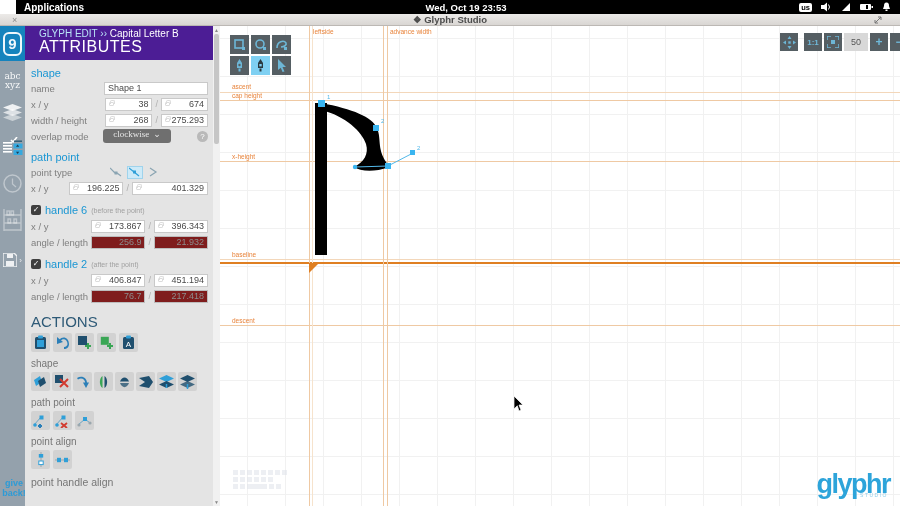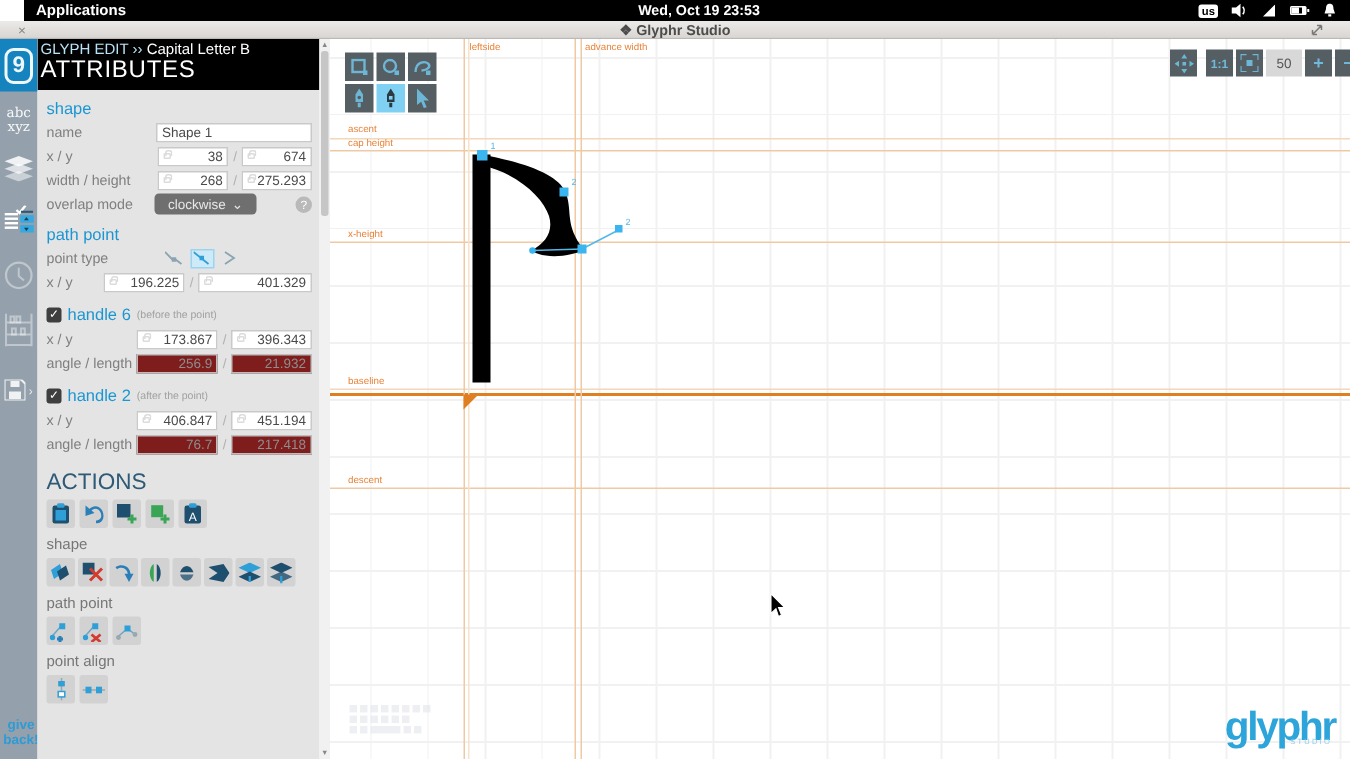--- a/index.html
+++ b/index.html
@@ -27,41 +27,41 @@
   .logo-tile { height:35px; background:#1583bd; }
   .logo-g { border:2px solid #eef7fc; border-radius:6px; width:19px; height:24px; color:#eef7fc;
             font-size:15px; display:flex; align-items:center; justify-content:center; font-weight:bold;}
   .abcxyz { margin-top:11px; color:rgba(255,255,255,.92); font-family:"DejaVu Serif", serif;
             font-size:9px; line-height:9px; text-align:center; }
   .give-back { position:absolute; left:0; bottom:8px; width:28px; text-align:center; color:#2d9bd6;
                font-size:9px; line-height:10px; font-weight:bold; }
 
   
   #panel { position:absolute; left:25px; top:26px; width:188px; height:480px; background:#e4e4e4; overflow:hidden; }
-  #panel-header { height:34px; background:#000000; color:#fff; padding:2px 0 0 2px; }
+  #panel-header { height:34px; background:#4c1d95; color:#fff; padding:2px 0 0 14px; }
   #panel-header .crumb { font-size:10px; color:#b8e2f6; }
   #panel-header .crumb .gname { color:#fff; }
   #panel-header .ptitle { font-size:16px; letter-spacing:.5px; color:#fff; margin-top:-1px; }
   #panel-body { padding:3px 5px 0 6px; }
   .sec-h { color:#1a96d3; font-size:11px; margin:4px 0 2px 0; }
   .row { display:flex; align-items:center; margin:2px 0; height:14px; }
   .lbl { flex:1; font-size:9.5px; color:#7f7f7f; }
   .ctrl { display:flex; align-items:center; }
   .inp { width:47px; height:13px; border:1px solid #c9c9c9; background:#fff; font-size:9px; color:#4a4a4a;
          display:flex; align-items:center; justify-content:flex-end; padding:0 3px; position:relative; }
   .inp .lock { position:absolute; left:3px; top:3px; width:5px; height:4px; border:1px solid #dcdcdc;
                border-radius:1px; }
   .inp .lock:before { content:""; position:absolute; left:0px; top:-3px; width:3px; height:3px;
                       border:1px solid #dcdcdc; border-bottom:none; border-radius:2px 2px 0 0; }
   .inp.dis { background:#7f1d1d; border-color:#bdbdbd; color:#8d8d8d; }
   .inp.name-inp { width:104px; justify-content:flex-start; }
   .inp.small-c { width:47px; justify-content:center; }
   .slash { color:#b0b0b0; font-size:9px; margin:0 3px; }
   .sel-dark { width:68px; height:14px; background:#6f6f6f; color:#e8e8e8; border-radius:3px;
-              font-size:9px; display:flex; align-items:center; justify-content:center; gap:4px; }
+              font-size:9px; display:flex; justify-content:center; gap:4px;font-family:Liberation Serif, serif; }
   .help-q { width:11px; height:11px; border-radius:50%; background:#b9b9b9; color:#fff; font-size:8px;
             display:flex; align-items:center; justify-content:center; margin-left:26px; }
   .chk { width:10px; height:10px; background:#3f3f3f; color:#fff; font-size:8px; line-height:10px;
          text-align:center; margin-right:4px; border-radius:2px; }
   .handle-h { color:#1a96d3; font-size:11px; }
   .hint { color:#a0a0a0; font-size:7px; margin-left:4px; }
   .actions-h { color:#2e5a77; font-size:15px; margin:10px 0 3px 0; }
   .sub-lbl { font-size:10px; color:#767676; margin:6px 0 3px 0; }
   .btn-row { display:flex; gap:3px; }
   .abtn { width:19px; height:19px; background:#d2d2d2; border-radius:2px; display:flex;
@@ -492,20 +492,21 @@
         </span>
       <span class="abtn">
         <svg width="15" height="8" viewBox="0 0 15 8">
             <path d="M0 4 L15 4" stroke="#9aa7ae" stroke-width="1"></path>
             <rect x="2" y="1.8" width="4" height="4.4" fill="#2f9fd8"></rect>
             <rect x="9" y="1.8" width="4" height="4.4" fill="#2f9fd8"></rect>
           </svg>
         </span>
     </div>
 
+    <div class="sub-lbl" style="font-size:10.5px;margin-top:7px">point handle align</div>
   </div>
 </div>
 
 <div id="panel-scroll">
   <span class="arr" style="top:1px">▲</span>
   <span class="thumb"></span>
   <span class="arr" style="bottom:1px">▼</span>
 </div>
 
 <div id="canvas">

